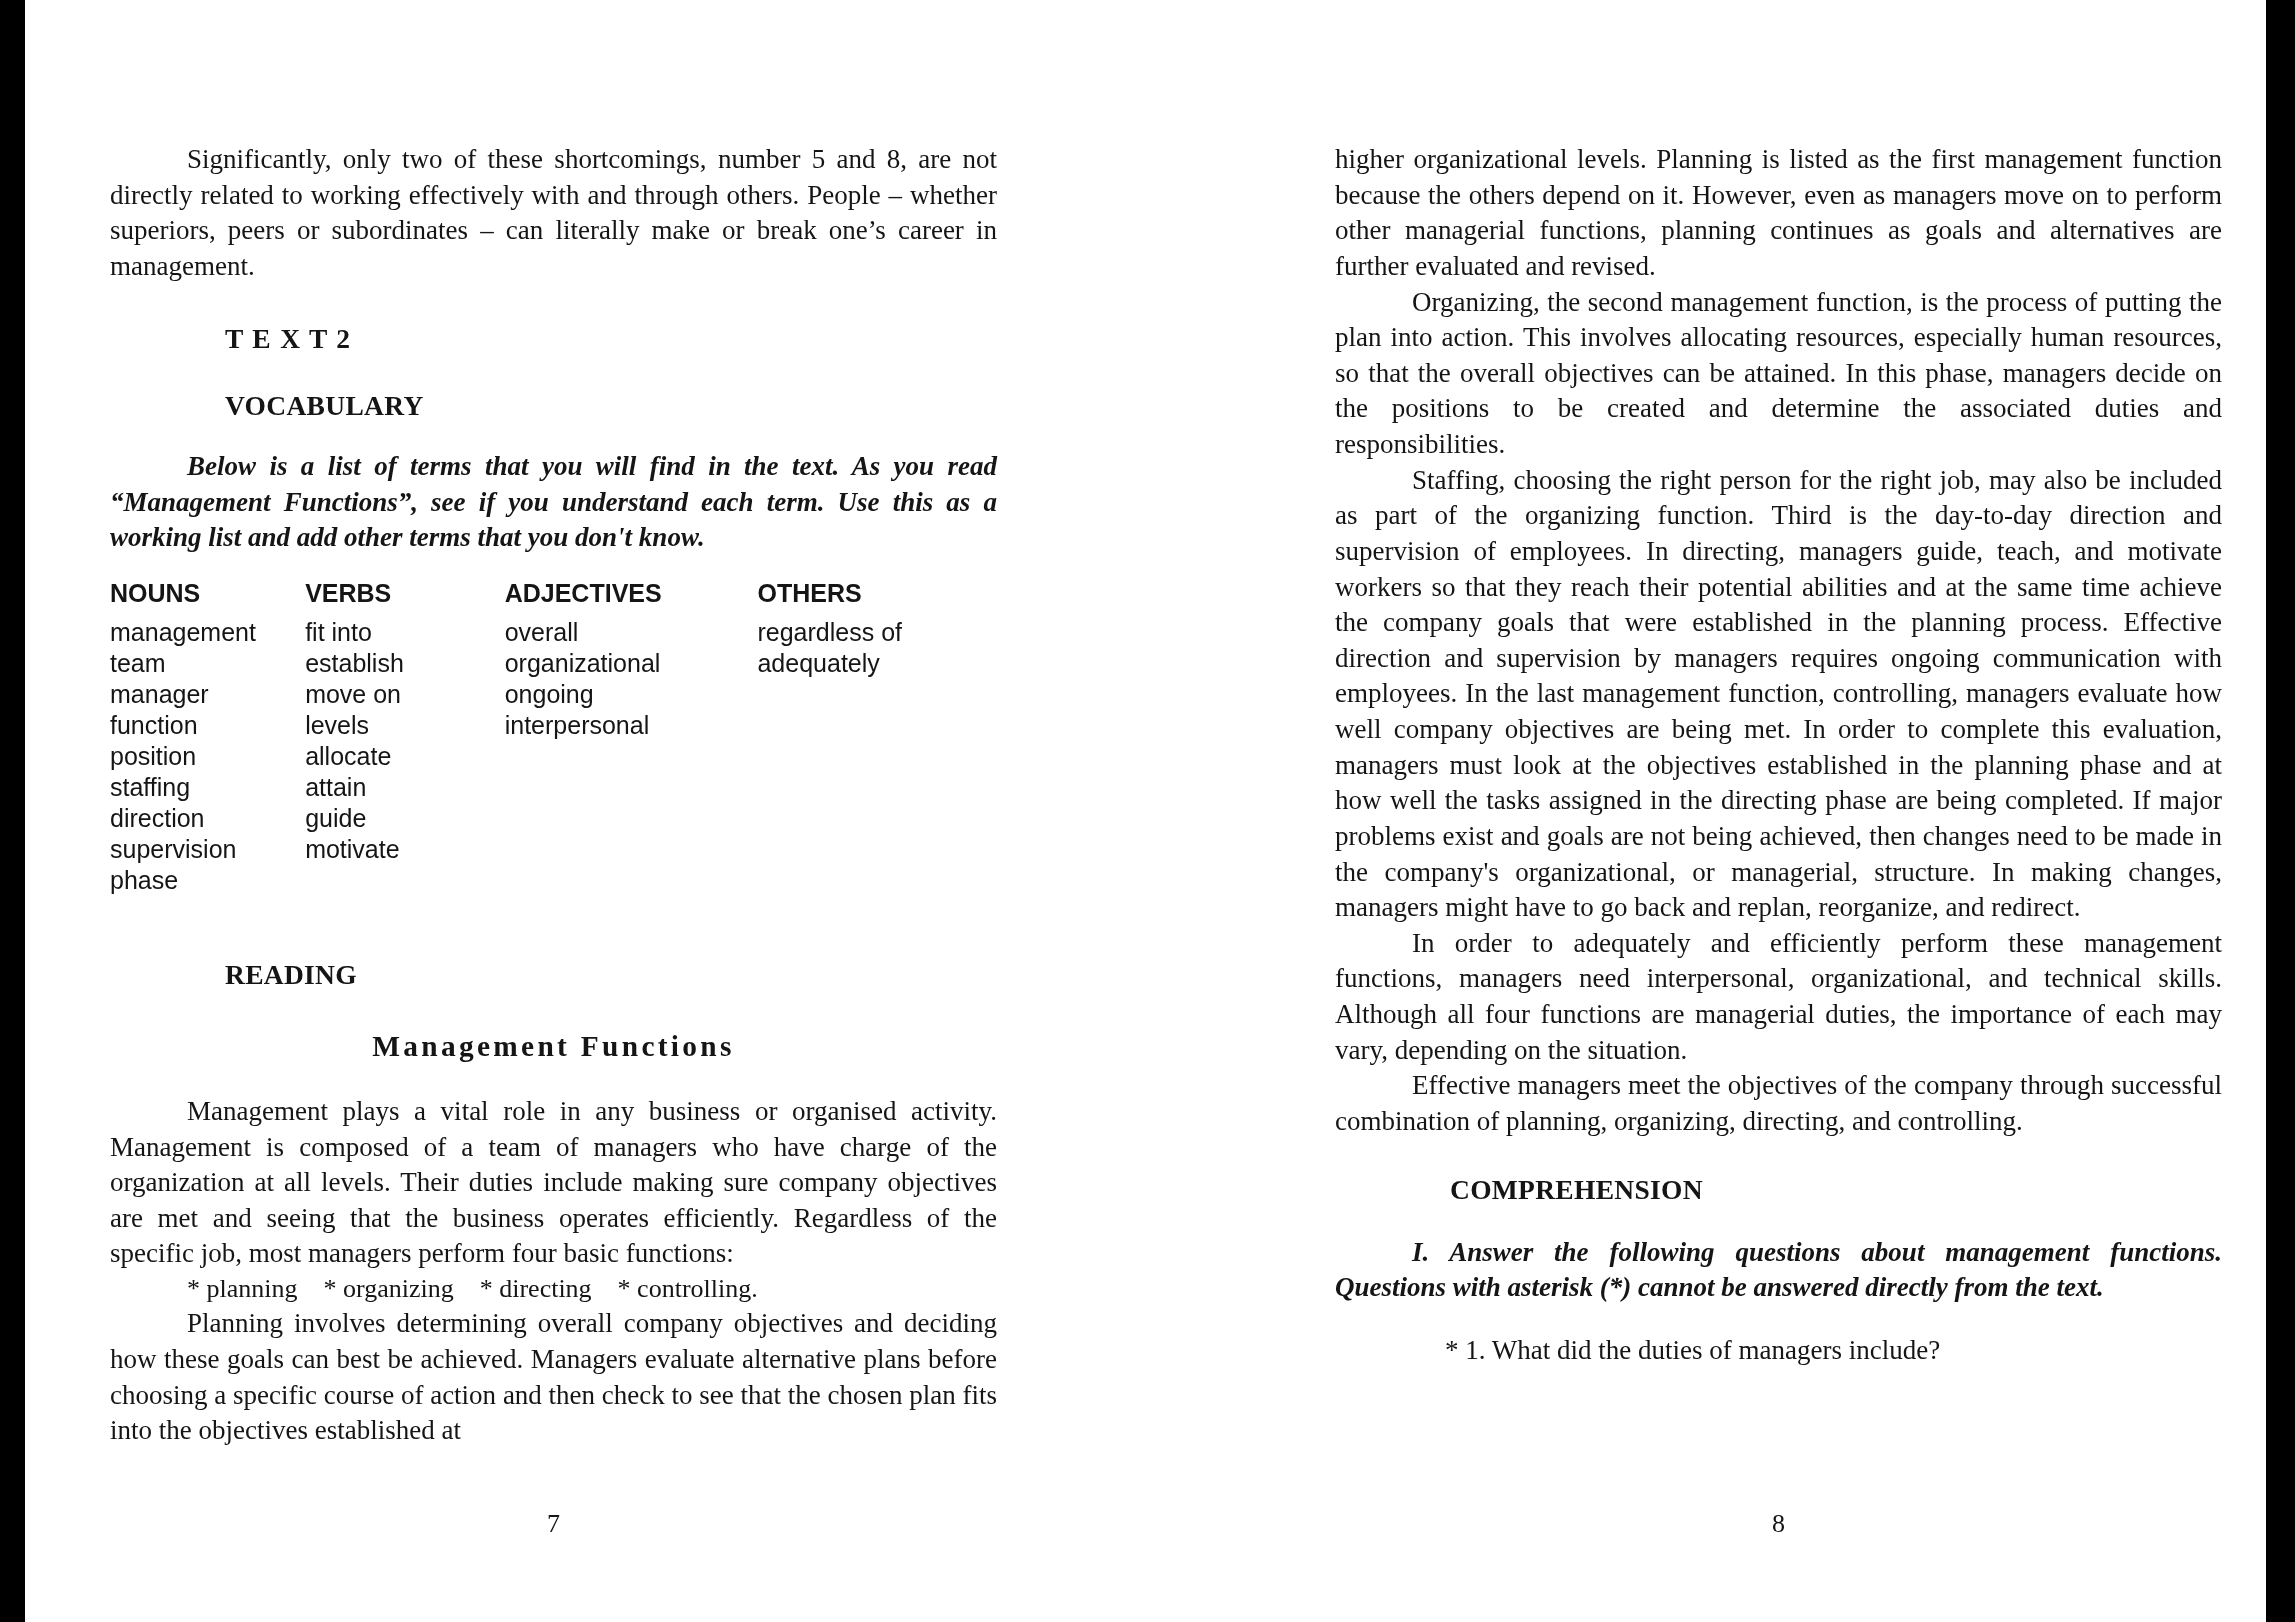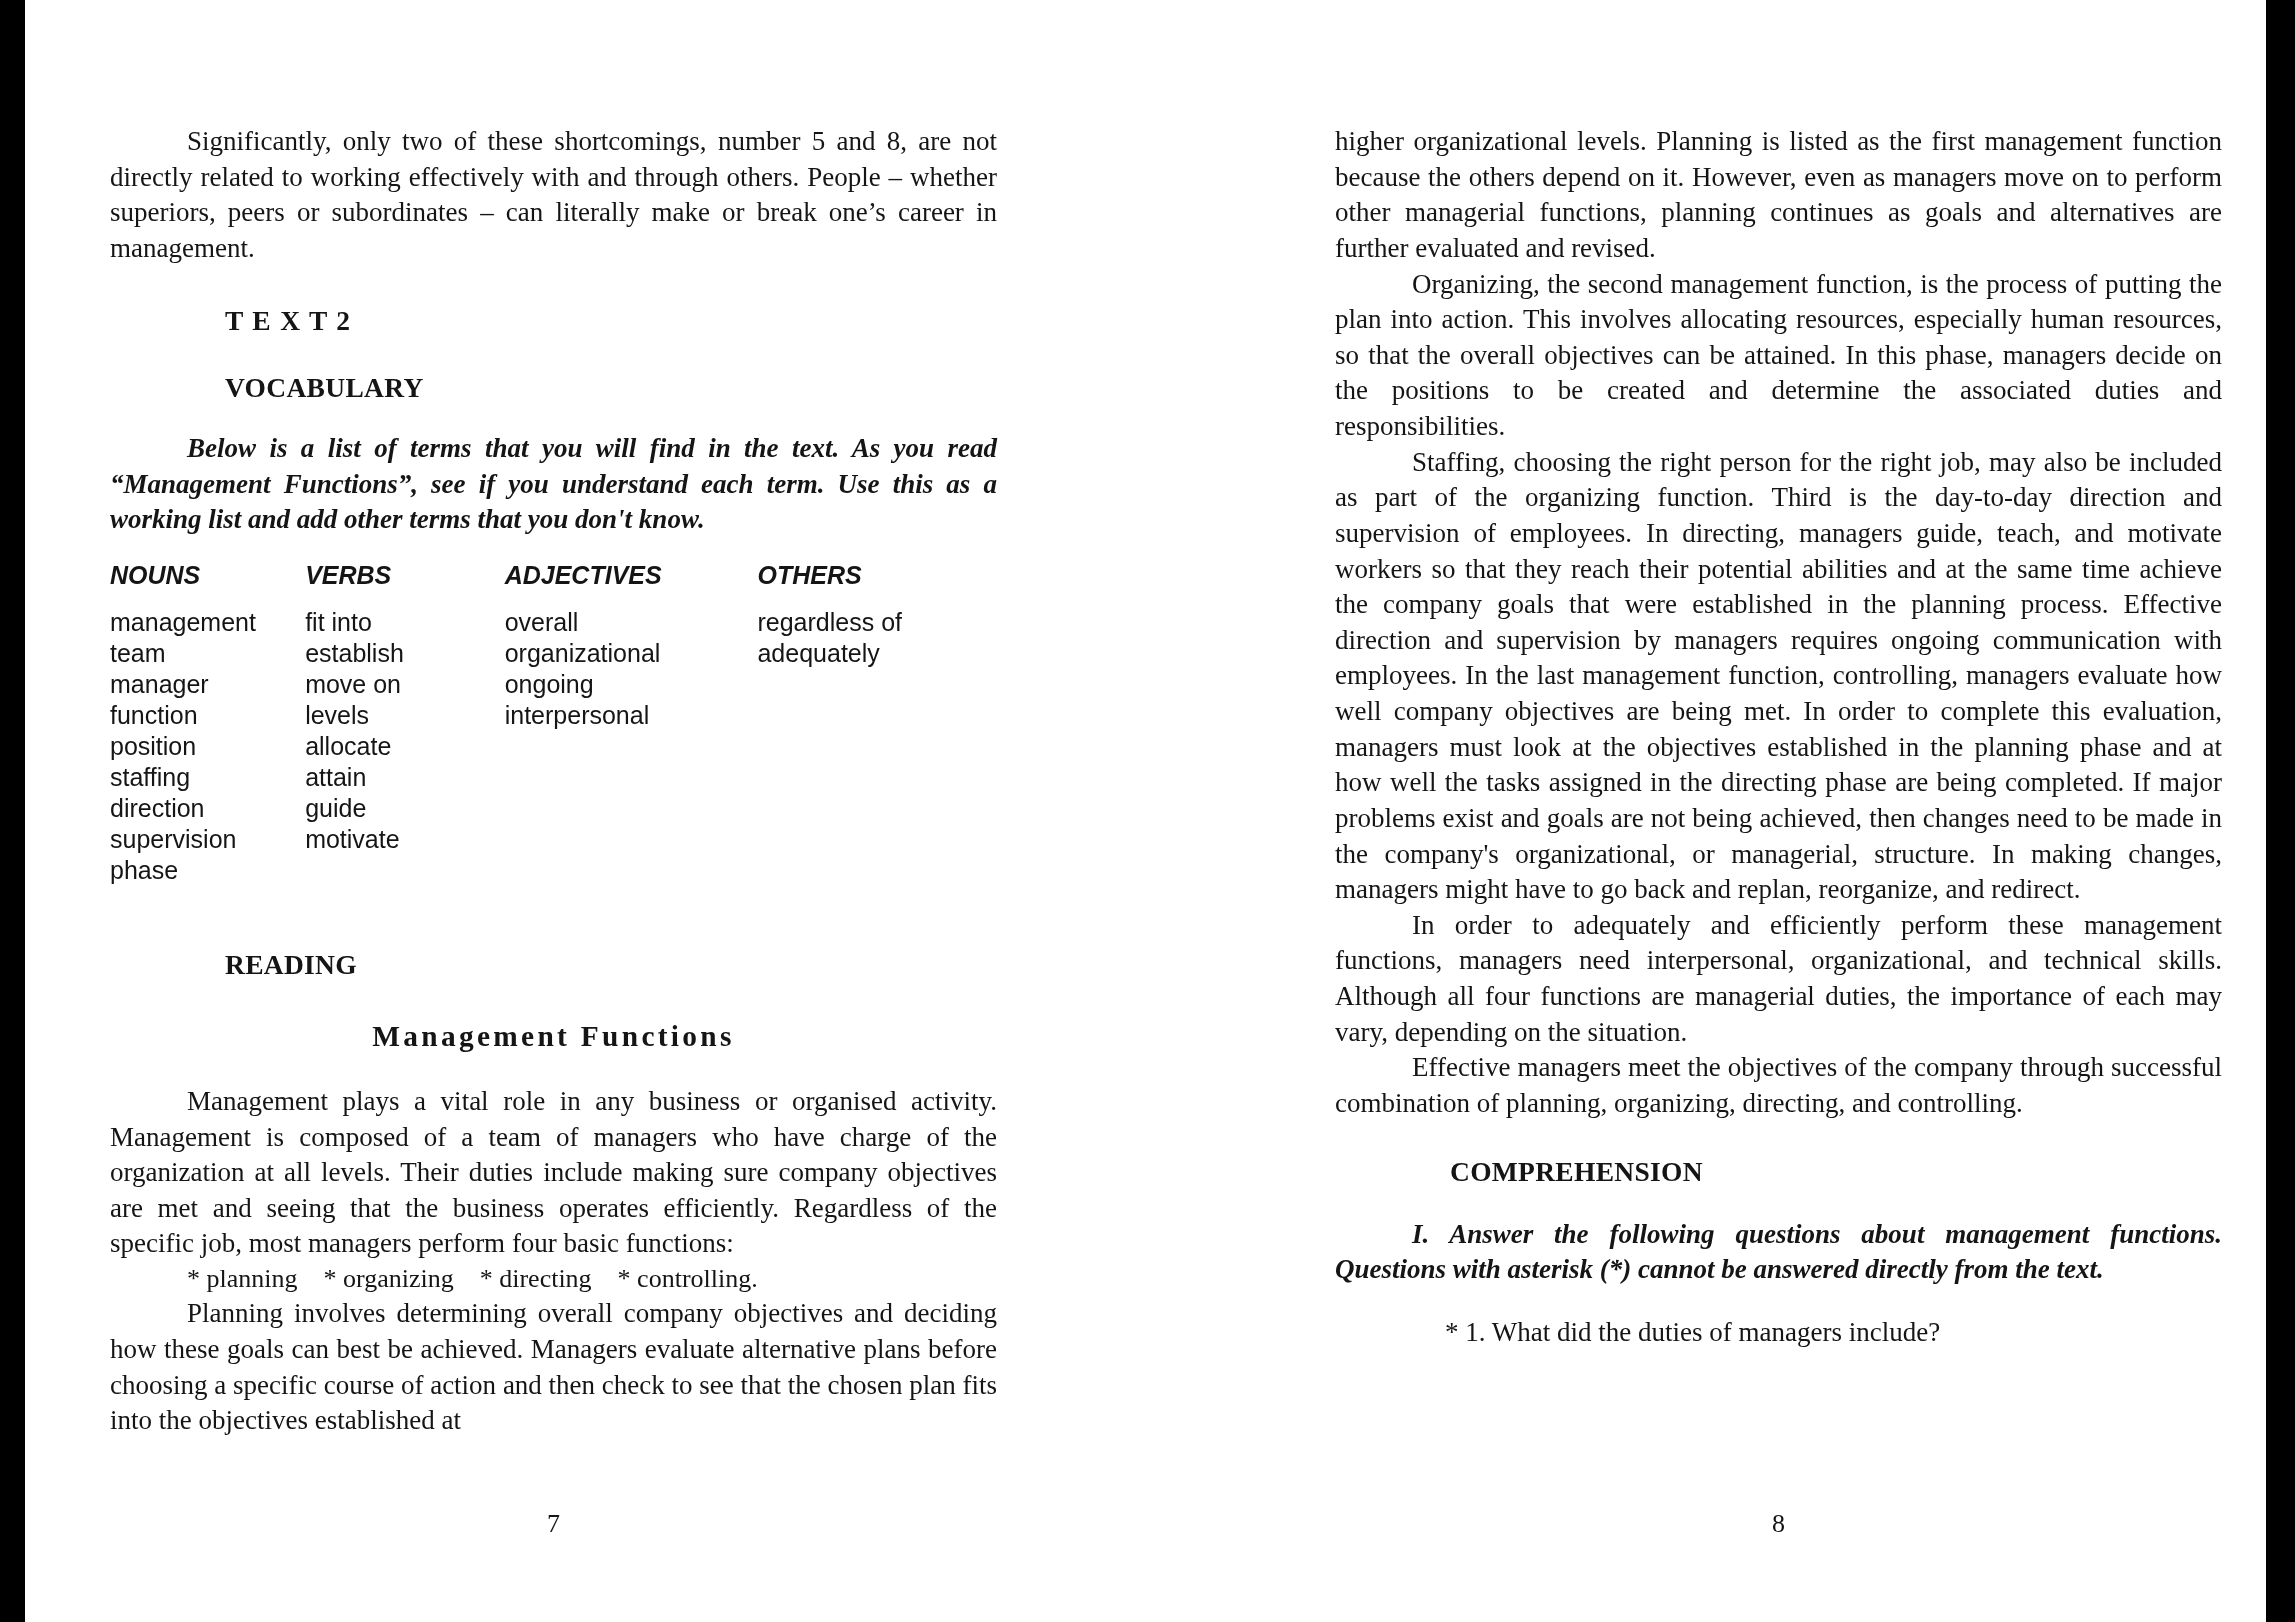--- a/index.html
+++ b/index.html
@@ -8,21 +8,21 @@
     position: relative;
     background: #ffffff;
     color: #151515;
     font-family: "Liberation Serif", serif;
     overflow: hidden;
   }
   .edge-bar { position: absolute; top: 0; bottom: 0; background: #000; }
   .edge-bar.left  { left: 0;  width: 25px; }
   .edge-bar.right { right: 0; width: 29px; }
 
-  .page { position: absolute; top: 124px; width: 887px; }
+  .page { position: absolute; top: 142px; width: 887px; }
   .page-left  { left: 110px; }
   .page-right { left: 1335px; }
 
   .body-p {
     font-size: 27px;
     line-height: 1.32;
     text-align: justify;
   }
   .indent { text-indent: 77px; }
   .bold-italic { font-weight: bold; font-style: italic; }
@@ -42,22 +42,21 @@
   .vocab-table {
     display: grid;
     grid-template-columns: 22% 22.5% 28.5% 27%;
     margin-top: 22px;
     font-family: "Liberation Sans", sans-serif;
     font-size: 25px;
     line-height: 1.24;
   }
   .vocab-header {
     font-weight: bold;
-    font-style: italic;
-    margin-bottom: 16px;
+    margin-bottom: 8px;
   }
   .vocab-item { white-space: nowrap; }
 
   .article-title {
     font-family: Liberation Serif, serif;
     font-size: 29.4px;
     font-weight: bold;
     letter-spacing: 3.3px;
     text-align: center;
     margin: 39px 0 31px 0;

